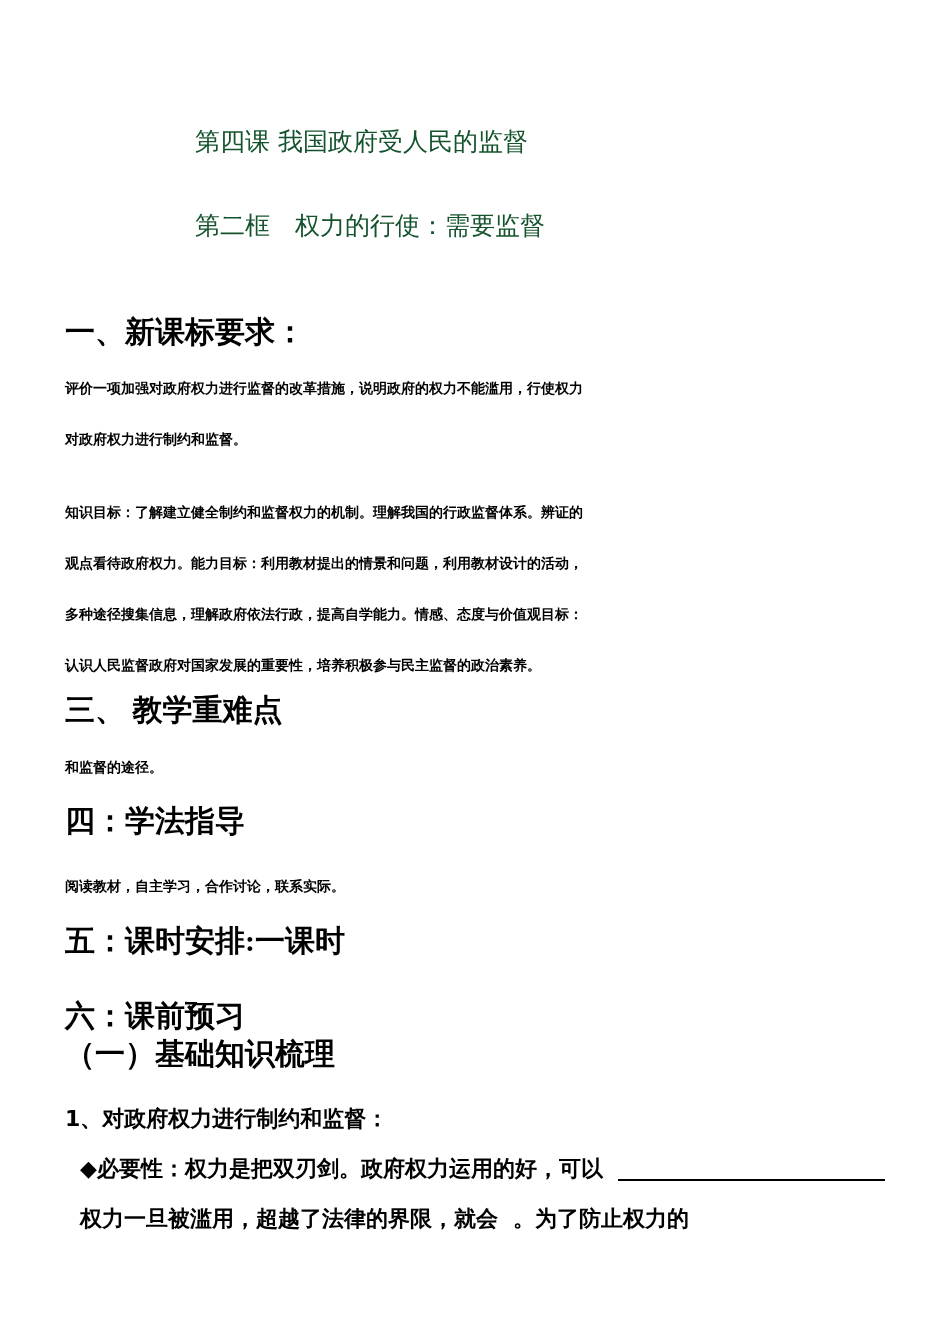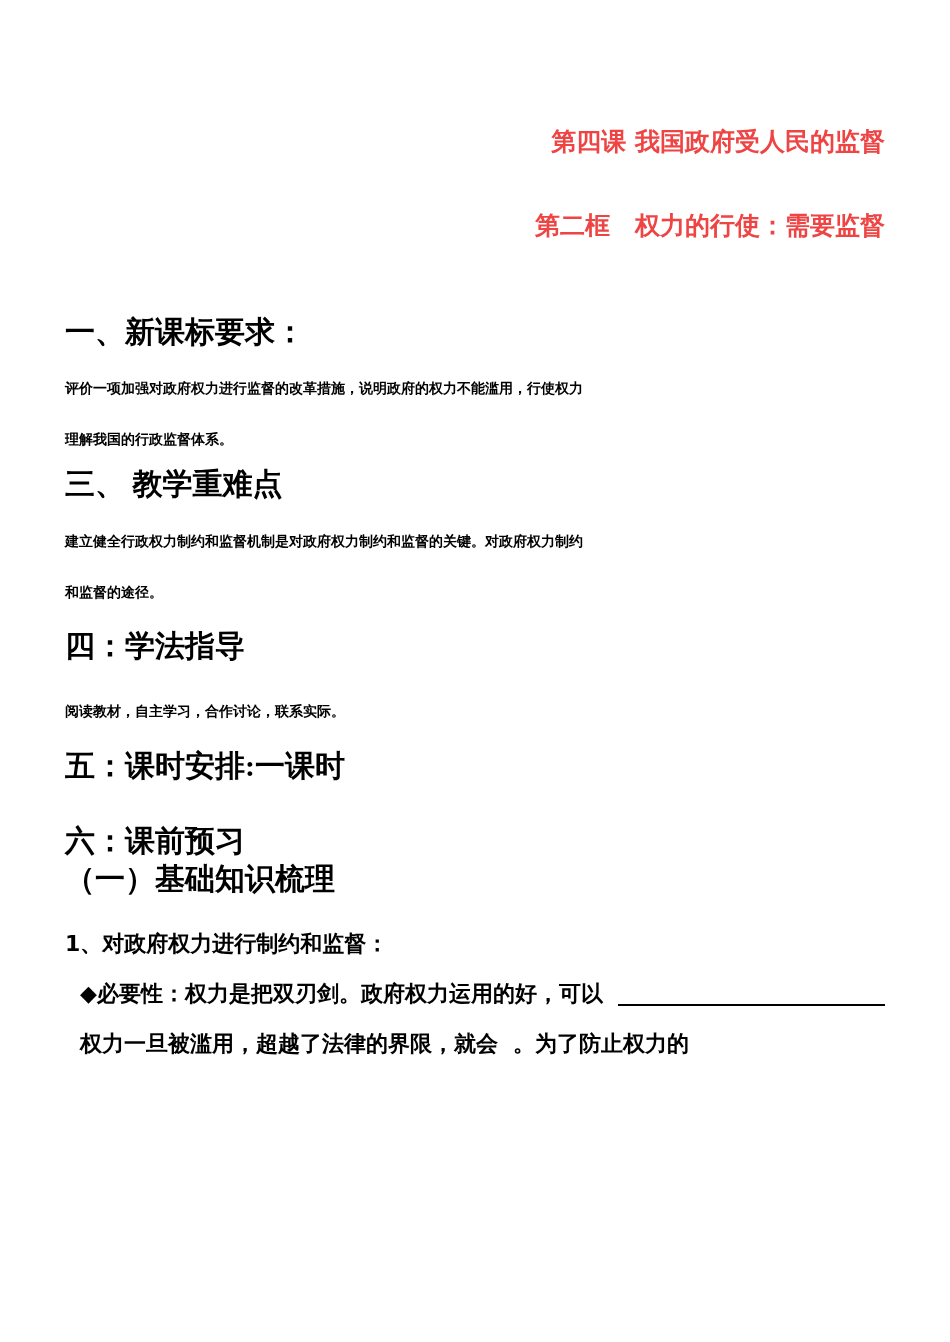--- a/index.html
+++ b/index.html
@@ -9,25 +9,25 @@
     height: 1342px;
     margin: 0 auto;
     background: #ffffff;
     box-sizing: border-box;
     padding: 72px 65px 0 65px;
     overflow: hidden;
     font-family: "DejaVu Sans", sans-serif;
     color: #000000;
   }
   .doc-title {
-    text-align: right;
+    text-align: left;
     padding-left: 130px;
-    color: #ef4444;
+    color: #14532d;
     font-size: 25px;
-    font-weight: 700;
+    font-weight: 400;
     line-height: 28px;
     white-space: pre;
   }
   .h-major {
     font-size: 30px;
     font-weight: 700;
     line-height: 38px;
     white-space: pre;
     font-family: Liberation Serif, serif;
   }
@@ -75,29 +75,34 @@
 
   <div class="doc-title">
     <div>第四课 我国政府受人民的监督</div>
     <div>第二框　权力的行使：需要监督</div>
   </div>
 
   <div class="h-major mt-h1">一、新课标要求：</div>
 
   <div class="para mt-p1">
     <div class="line">评价一项加强对政府权力进行监督的改革措施，说明政府的权力不能滥用，行使权力</div>
-    <div class="line">理解我国的行政监督体系。</div>
+    <div class="line">对政府权力进行制约和监督。</div>
   </div>
 
 
+  <div class="para mt-p2">
+    <div class="line">知识目标：了解建立健全制约和监督权力的机制。理解我国的行政监督体系。辨证的</div>
+    <div class="line">观点看待政府权力。能力目标：利用教材提出的情景和问题，利用教材设计的活动，</div>
+    <div class="line">多种途径搜集信息，理解政府依法行政，提高自学能力。情感、态度与价值观目标：</div>
+    <div class="line">认识人民监督政府对国家发展的重要性，培养积极参与民主监督的政治素养。</div>
+  </div>
 
   <div class="h-major mt-h3">三、 教学重难点</div>
 
   <div class="para mt-p3">
-    <div class="line">建立健全行政权力制约和监督机制是对政府权力制约和监督的关键。对政府权力制约</div>
     <div class="line">和监督的途径。</div>
   </div>
 
   <div class="h-major mt-h4">四：学法指导</div>
 
   <div class="para mt-p4">
     <div class="line">阅读教材，自主学习，合作讨论，联系实际。</div>
   </div>
 
   <div class="h-major mt-h5">五：课时安排:一课时</div>

